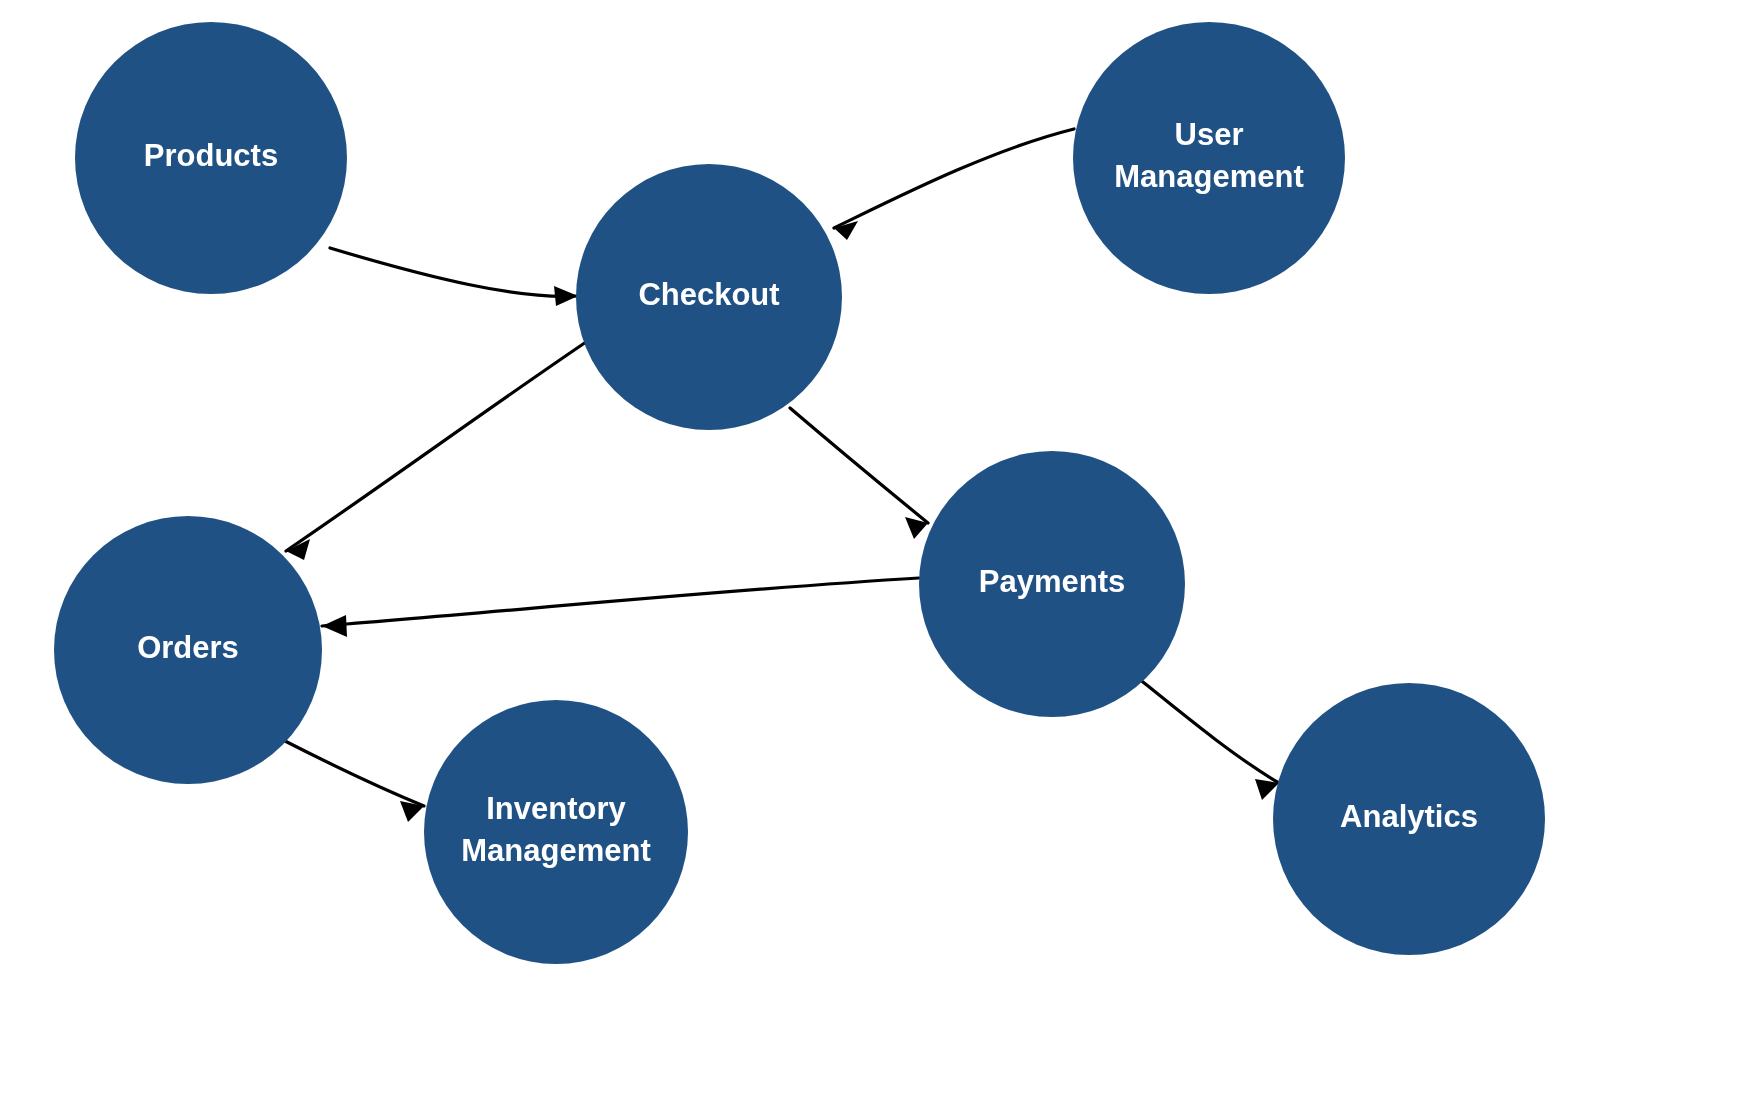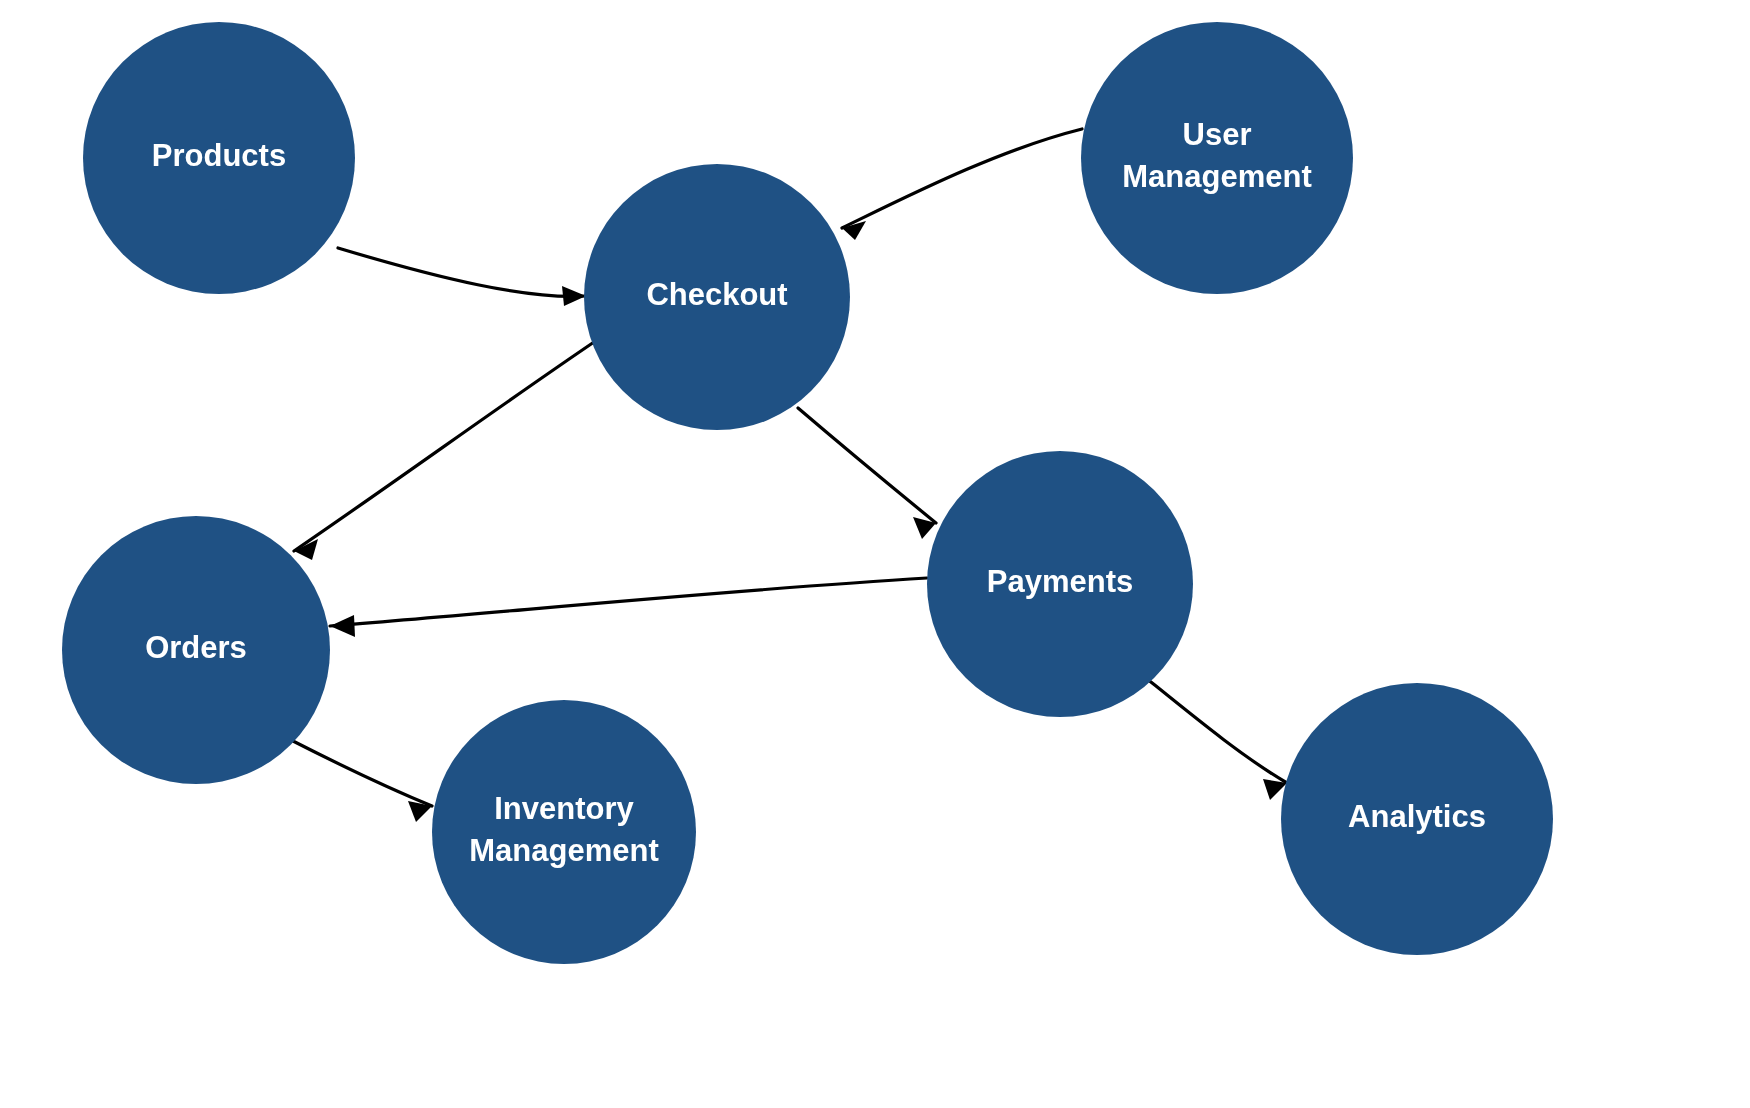--- a/index.html
+++ b/index.html
@@ -12,21 +12,20 @@
     width: 1750px;
     height: 1108px;
     overflow: hidden;
     font-family: "Liberation Sans", sans-serif;
   }
   #canvas-wrap {
     position: relative;
     width: 1427px;
     height: 1108px;
     background: #ffffff;
-    margin-left: 8px;
   }
   svg.graph {
     position: absolute;
     top: 0;
     left: 0;
     width: 1750px;
     height: 1108px;
     display: block;
   }
   .node-circle {

